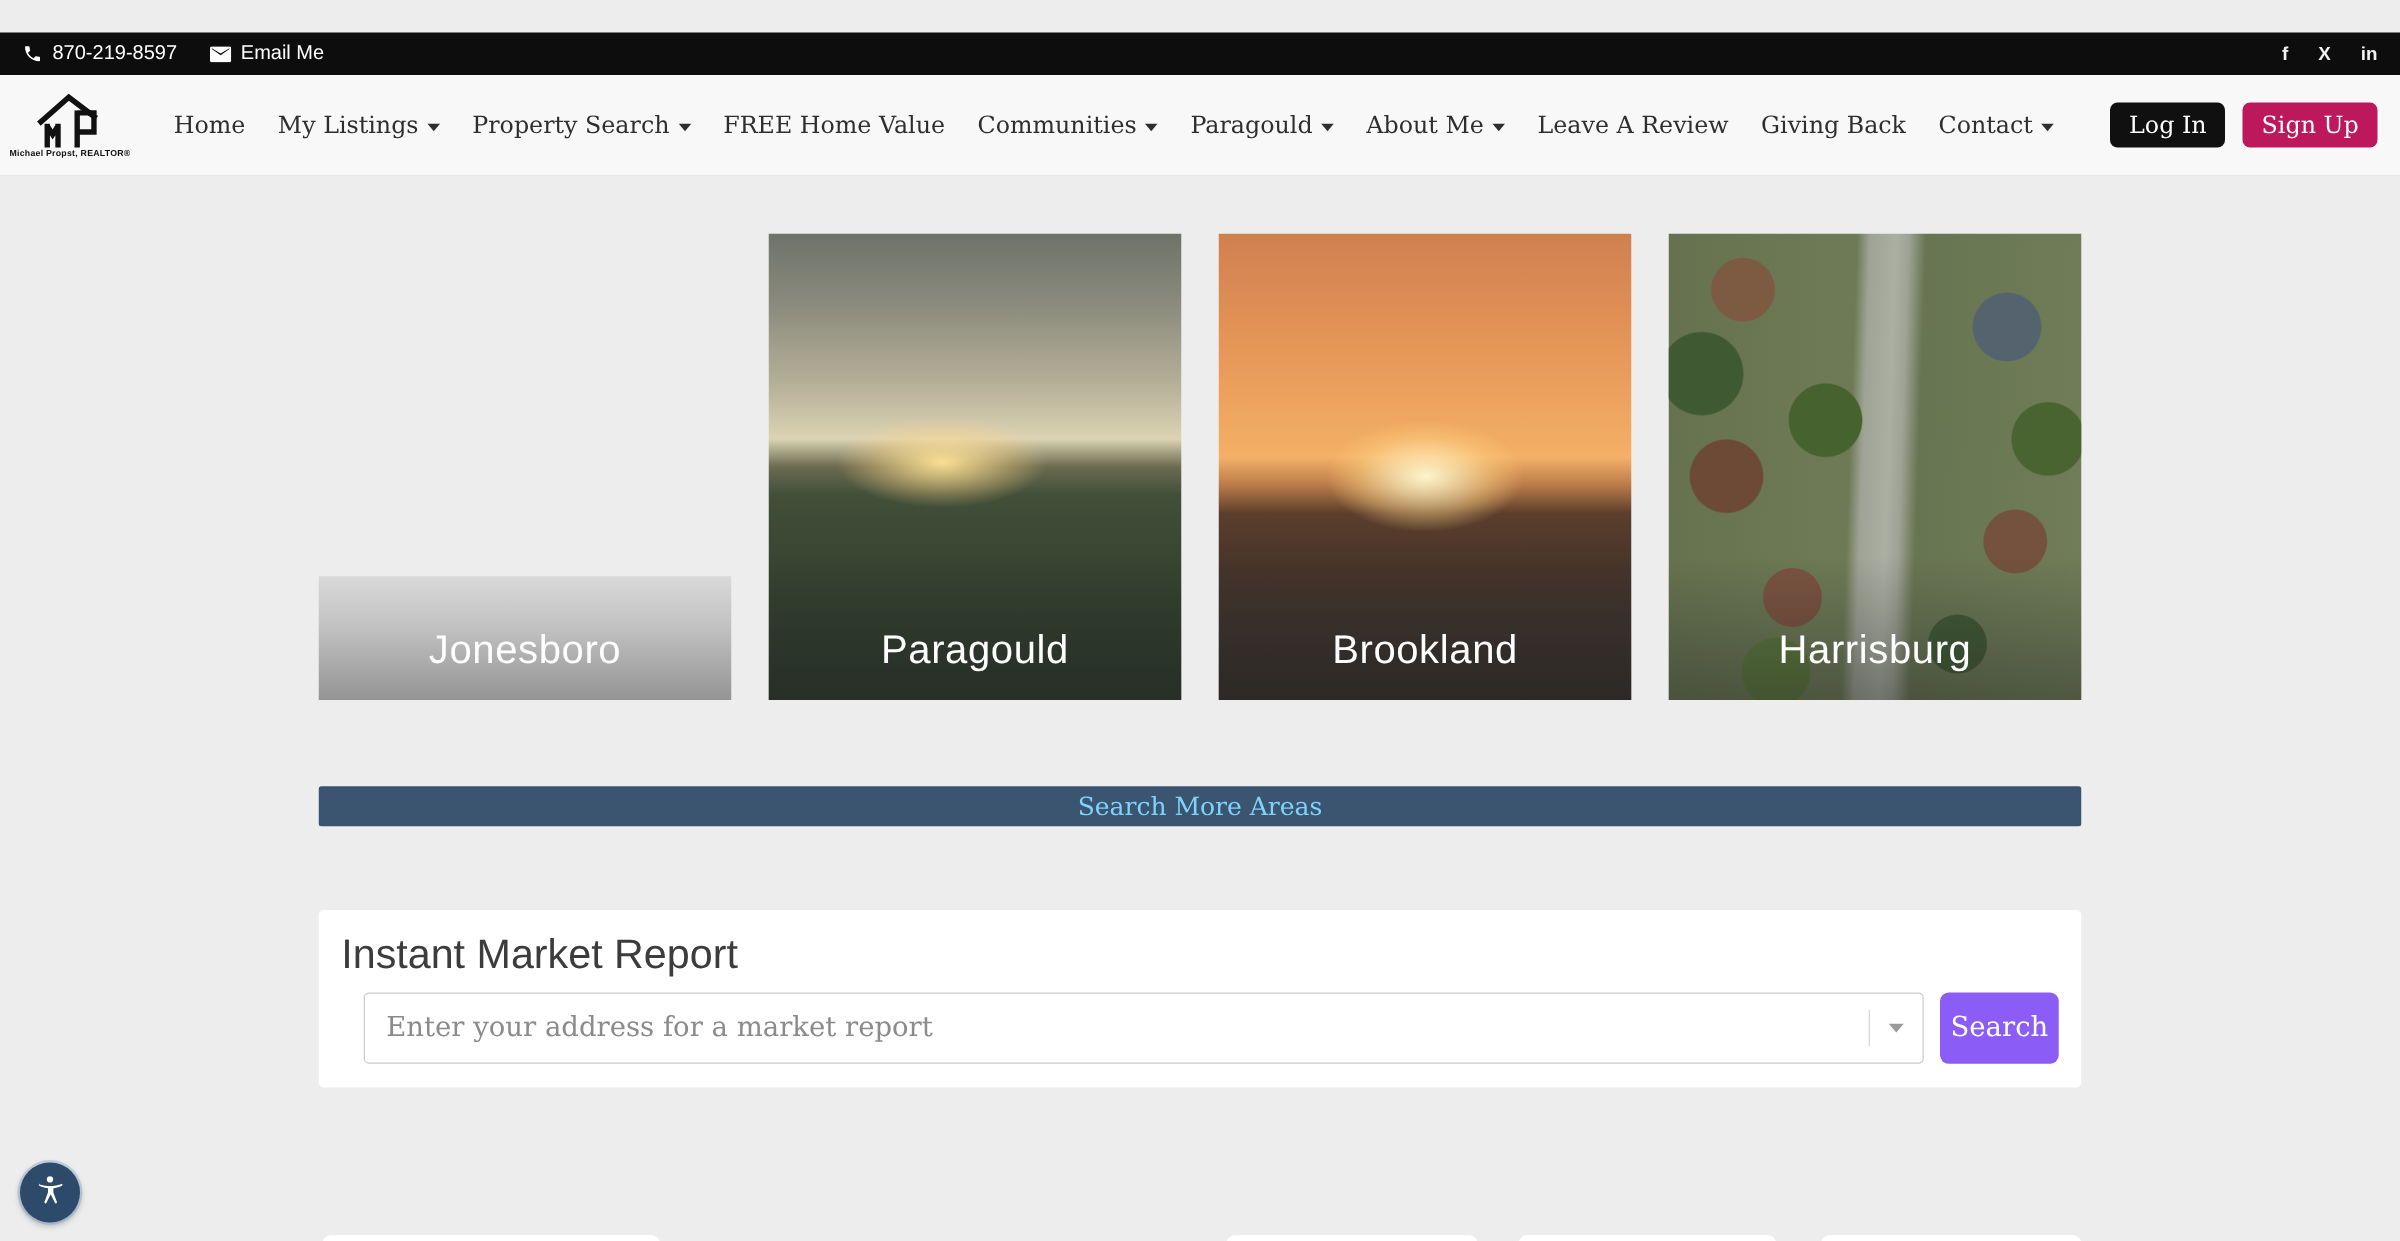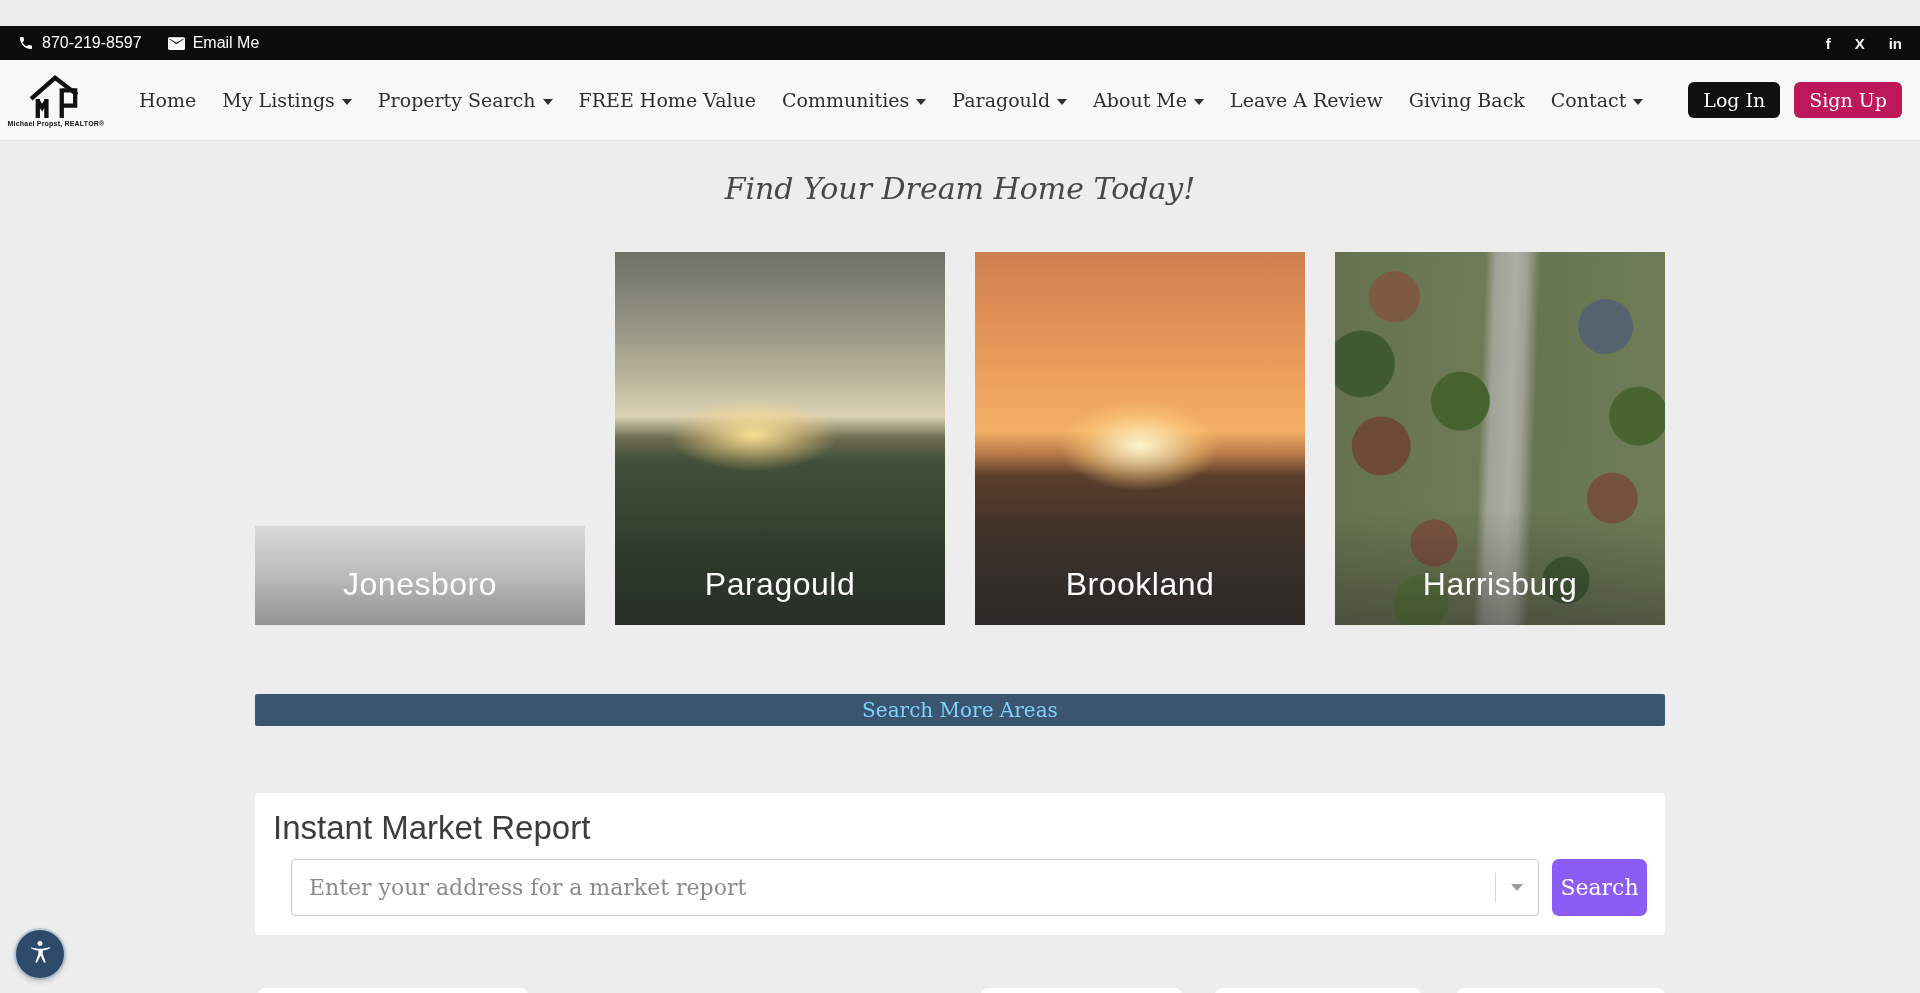--- a/index.html
+++ b/index.html
@@ -230,21 +230,20 @@
       </div>
   </div>
 
   <div class="nav-buttons">
     <button class="btn btn-login">Log In</button>
     <button class="btn btn-signup">Sign Up</button>
   </div>
 </div>
 
 <div class="container">
-  <div class="hero-heading">Find Your Dream Home Today!</div>
 
   <div class="cards-row">
     <div class="card">
       <div class="placeholder-block">
         <div class="card-label">Jonesboro</div>
       </div>
     </div>
     <div class="card">
       <div class="photo photo-paragould"></div>
       <div class="photo-scrim"></div>

